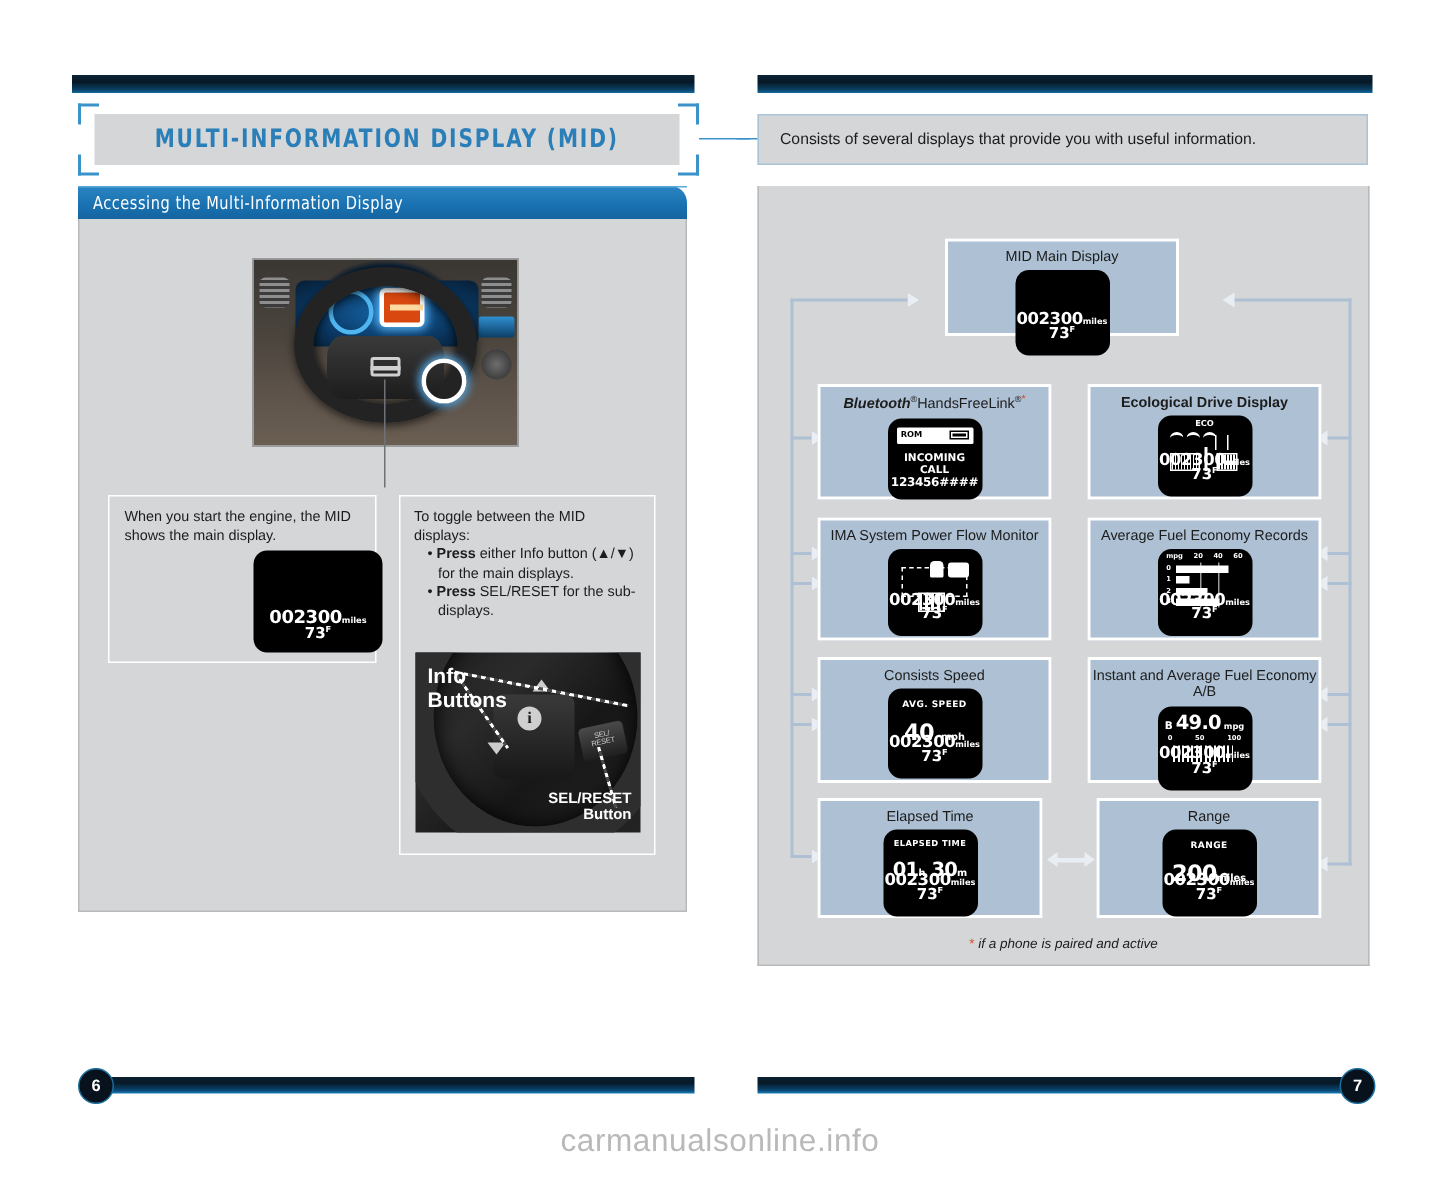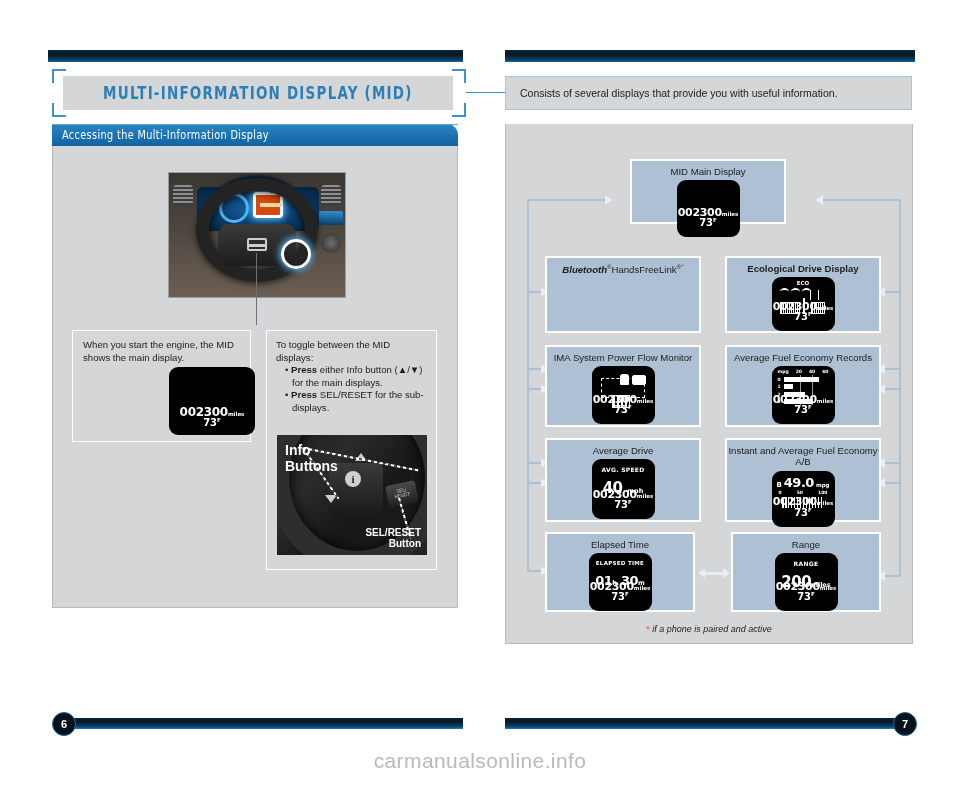--- a/index.html
+++ b/index.html
@@ -525,20 +525,31 @@
       <div class="mid-odo">
         <div class="odo"><span>002300</span><small>miles</small></div>
         <div class="temp"><span>73</span><small>F</small></div>
       </div>
     </div>
   </div>
 
   <div class="node" style="left:537px; top:256px; width:156px; height:77px;">
     <div class="node-title">
       <i style="font-weight:bold">Bluetooth</i><sup style="font-size:6px">®</sup><span>HandsFreeLink</span><sup style="font-size:6px">®</sup><sup style="font-size:7px;color:#d8482b">*</sup>
+    </div>
+    <div class="mid" style="width:63px; height:54px;">
+      <div class="bt-bar">
+        <span>ROM</span>
+        <span class="bt-batt"></span>
+      </div>
+      <div class="bt-mid-text">
+        <div>INCOMING</div>
+        <div>CALL</div>
+      </div>
+      <div class="bt-num">123456####</div>
     </div>
   </div>
 
   <div class="node" style="left:717px; top:256px; width:156px; height:77px;">
     <div class="node-title" style="font-weight:bold;">Ecological Drive Display</div>
     <div class="mid" style="width:63px; height:54px;">
       <div class="eco-label">ECO</div>
       <div class="eco-graph">
         <div class="eco-arc" style="left:0px;"></div>
         <div class="eco-arc" style="left:11px;"></div>
@@ -610,21 +621,21 @@
         </div>
       </div>
       <div class="mid-odo">
         <div class="odo"><span>002300</span><small>miles</small></div>
         <div class="temp"><span>73</span><small>F</small></div>
       </div>
     </div>
   </div>
 
   <div class="node" style="left:537px; top:438px; width:156px; height:84px;">
-    <div class="node-title">Average Drive</div>
+    <div class="node-title">Consists Speed</div>
     <div class="mid" style="width:63px; height:60px;">
       <div class="lbl-cap">AVG. SPEED</div>
       <div class="val-big"><span>40</span> <small>mph</small></div>
       <div class="mid-odo">
         <div class="odo"><span>002300</span><small>miles</small></div>
         <div class="temp"><span>73</span><small>F</small></div>
       </div>
     </div>
   </div>
 

